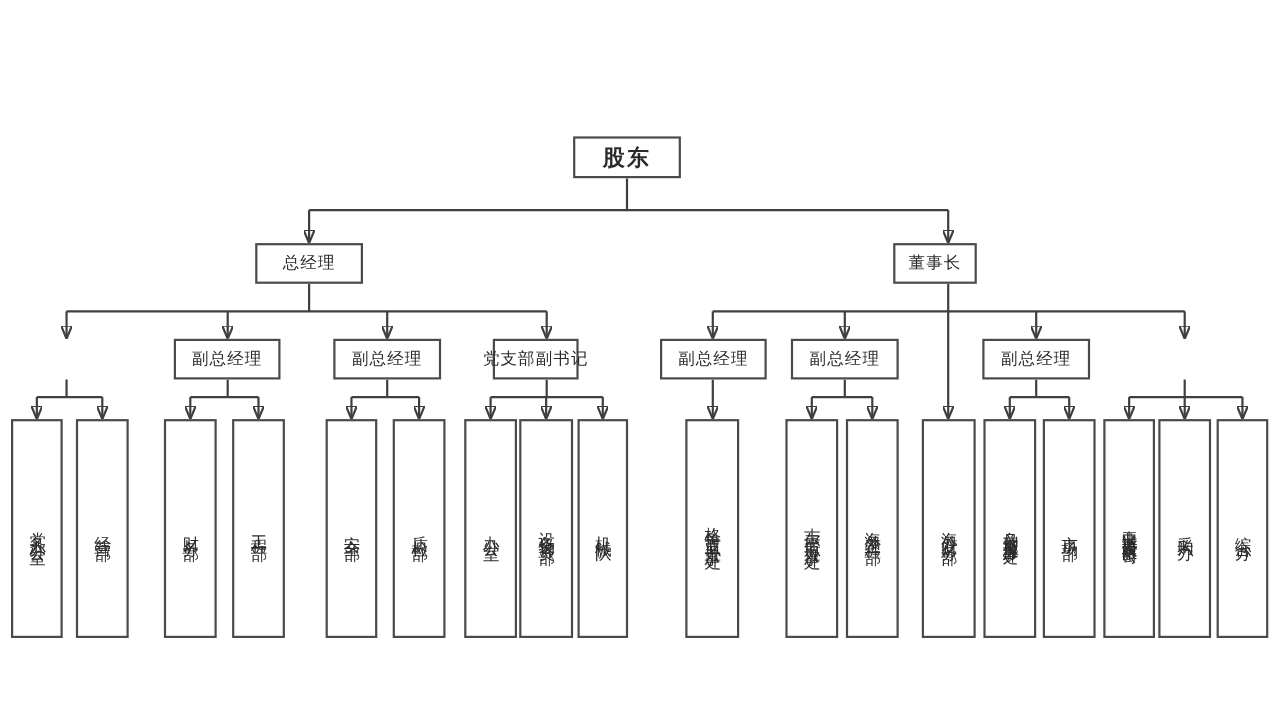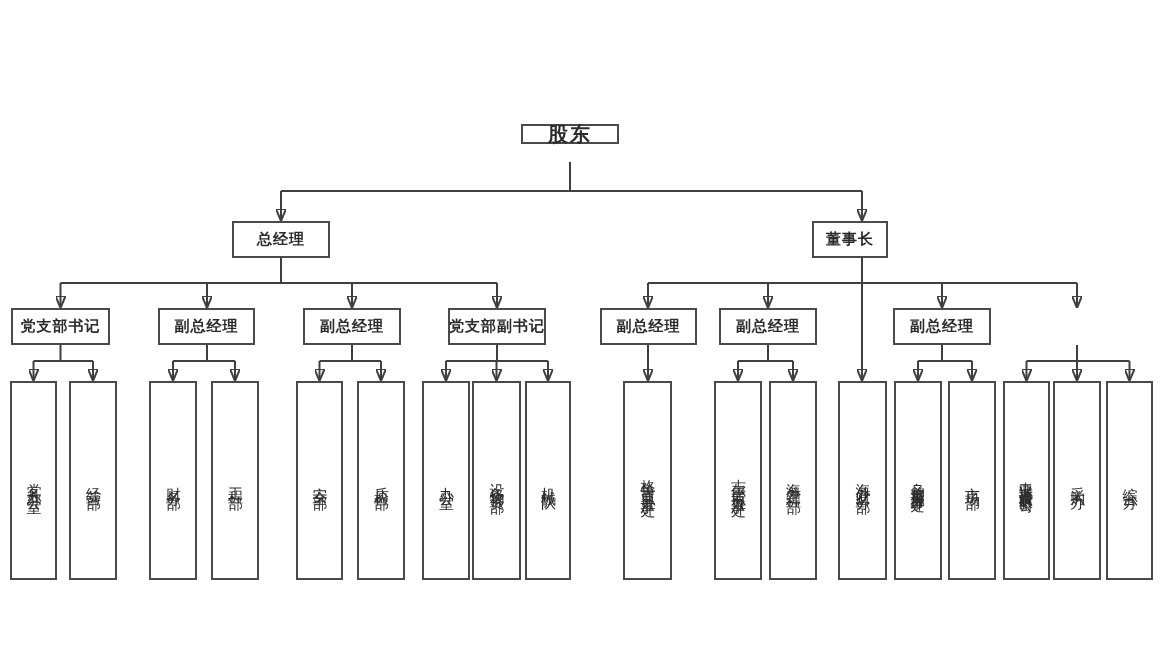--- a/index.html
+++ b/index.html
@@ -13,21 +13,21 @@
   body{font-family:"DejaVu Sans","Liberation Sans",sans-serif;color:var(--text);}
   .canvas{position:relative;width:1162px;height:659px;background:var(--bg);overflow:hidden;}
   .connectors{position:absolute;left:0;top:0;width:1162px;height:659px;}
   .connectors path{stroke:var(--line);stroke-width:2;fill:none;}
   .node{
     position:absolute;box-sizing:border-box;background:var(--box-bg);
     border:2px solid var(--box-border);
     display:flex;align-items:center;justify-content:center;
     color:var(--text);
   }
-  .h-node span{font-size:15px;letter-spacing:1px;white-space:nowrap;font-weight:bold;}
+  .h-node span{font-size:15px;letter-spacing:1px;white-space:nowrap;}
   .root-node span{font-size:20px;font-weight:bold;letter-spacing:2px;white-space:nowrap;}
   .v-node span{
     writing-mode:vertical-rl;text-orientation:upright;
     font-size:15px;letter-spacing:4px;line-height:1;white-space:nowrap;
   }
   .v-node.small span{font-size:14px;letter-spacing:2px;}
 </style>
 </head>
 <body>
 
@@ -79,41 +79,38 @@
     <path d="M648 345 V380" marker-end="url(#arw)"></path>
     <path d="M738 361 V380" marker-end="url(#arw)"></path>
     <path d="M793 361 V380" marker-end="url(#arw)"></path>
     <path d="M918 361 V380" marker-end="url(#arw)"></path>
     <path d="M972 361 V380" marker-end="url(#arw)"></path>
     <path d="M1026.5 361 V380" marker-end="url(#arw)"></path>
     <path d="M1077 361 V380" marker-end="url(#arw)"></path>
     <path d="M1129.5 361 V380" marker-end="url(#arw)"></path>
   </svg>
 
-  <div class="node root-node" style="left:521px;top:124px;width:98px;height:20px">
+  <div class="node root-node" style="left:521px;top:124px;width:98px;height:38px">
     <span>股东</span>
   </div>
 
   <div class="node h-node" style="left:232px;top:221px;width:98px;height:37px">
     <span>总经理</span>
   </div>
   <div class="node h-node" style="left:812px;top:221px;width:76px;height:37px">
     <span>董事长</span>
   </div>
 
-  <div class="node h-node" style="left:11px;top:308px;width:99px;height:37px">
-    <span>党支部书记</span>
-  </div>
   <div class="node h-node" style="left:158px;top:308px;width:97px;height:37px">
     <span>副总经理</span>
   </div>
   <div class="node h-node" style="left:303px;top:308px;width:98px;height:37px">
     <span>副总经理</span>
   </div>
-  <div class="node h-node" style="left:448px;top:308px;width:98px;height:37px">
+  <div class="node h-node" style="left:448px;top:308px;width:78px;height:37px">
     <span>党支部副书记</span>
   </div>
   <div class="node h-node" style="left:600px;top:308px;width:97px;height:37px">
     <span>副总经理</span>
   </div>
   <div class="node h-node" style="left:719px;top:308px;width:98px;height:37px">
     <span>副总经理</span>
   </div>
   <div class="node h-node" style="left:893px;top:308px;width:98px;height:37px">
     <span>副总经理</span>

